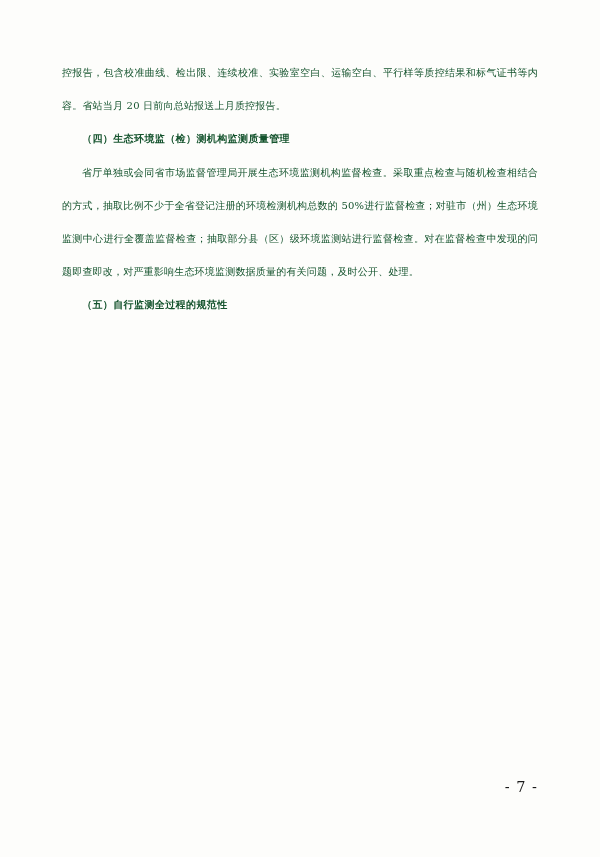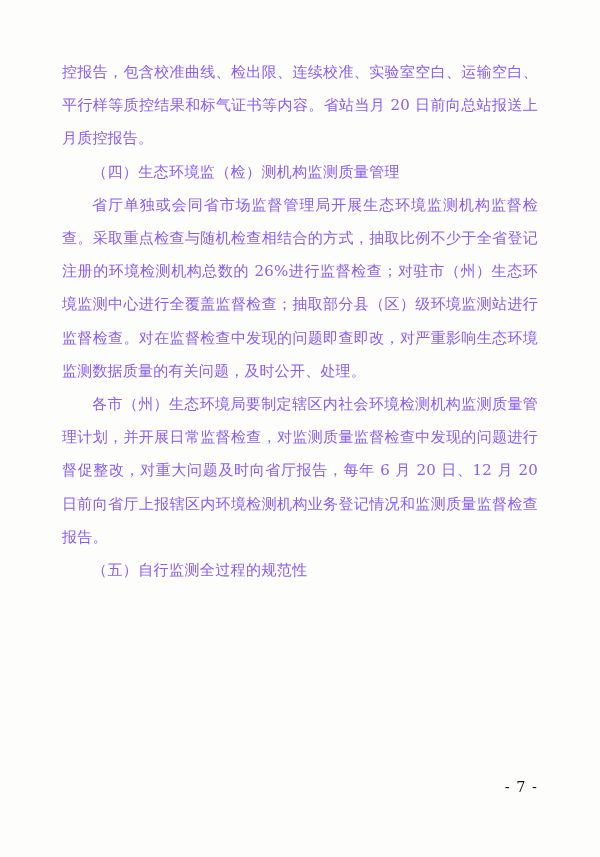--- a/index.html
+++ b/index.html
@@ -16,38 +16,38 @@
   }
   .page {
     position: relative;
     width: 600px;
     height: 857px;
     background: #fdfdfb;
     box-sizing: border-box;
     padding: 56px 62px 40px 62px;
   }
   .doc-body {
-    font-size: 15px;
+    font-size: 10px;
     line-height: 33.2px;
     text-align: justify;
     text-justify: inter-ideograph;
     letter-spacing: 0.2px;
-    color: #8b5cf6;
+    color: #14532d;
   }
   .para {
     margin: 0;
     text-indent: 0;
   }
   .para.indent {
     text-indent: 2em;
   }
   .heading {
     margin: 0;
     text-indent: 2em;
-    font-weight: normal;
+    font-weight: bold;
     letter-spacing: 0.4px;
   }
   .page-number {
     position: absolute;
     left: 0;
     right: 62px;
     bottom: 62px;
     text-align: right;
     font-size: 14.5px;
     color: #1a1a1a;
@@ -57,23 +57,22 @@
 </head>
 <body>
 
 <div class="page">
   <div class="doc-body">
 
     <p class="para">控报告，包含校准曲线、检出限、连续校准、实验室空白、运输空白、平行样等质控结果和标气证书等内容。省站当月 20 日前向总站报送上月质控报告。</p>
 
     <p class="heading">（四）生态环境监（检）测机构监测质量管理</p>
 
-    <p class="para indent">省厅单独或会同省市场监督管理局开展生态环境监测机构监督检查。采取重点检查与随机检查相结合的方式，抽取比例不少于全省登记注册的环境检测机构总数的 26%进行监督检查；对驻市（州）生态环境监测中心进行全覆盖监督检查；抽取部分县（区）级环境监测站进行监督检查。对在监督检查中发现的问题即查即改，对严重影响生态环境监测数据质量的有关问题，及时公开、处理。</p>
+    <p class="para indent">省厅单独或会同省市场监督管理局开展生态环境监测机构监督检查。采取重点检查与随机检查相结合的方式，抽取比例不少于全省登记注册的环境检测机构总数的 50%进行监督检查；对驻市（州）生态环境监测中心进行全覆盖监督检查；抽取部分县（区）级环境监测站进行监督检查。对在监督检查中发现的问题即查即改，对严重影响生态环境监测数据质量的有关问题，及时公开、处理。</p>
 
-    <p class="para indent">各市（州）生态环境局要制定辖区内社会环境检测机构监测质量管理计划，并开展日常监督检查，对监测质量监督检查中发现的问题进行督促整改，对重大问题及时向省厅报告，每年 6 月 20 日、12 月 20 日前向省厅上报辖区内环境检测机构业务登记情况和监测质量监督检查报告。</p>
 
     <p class="heading">（五）自行监测全过程的规范性</p>
 
 
   </div>
 
   <div class="page-number">- 7 -</div>
 </div>
 
 </body></html>

